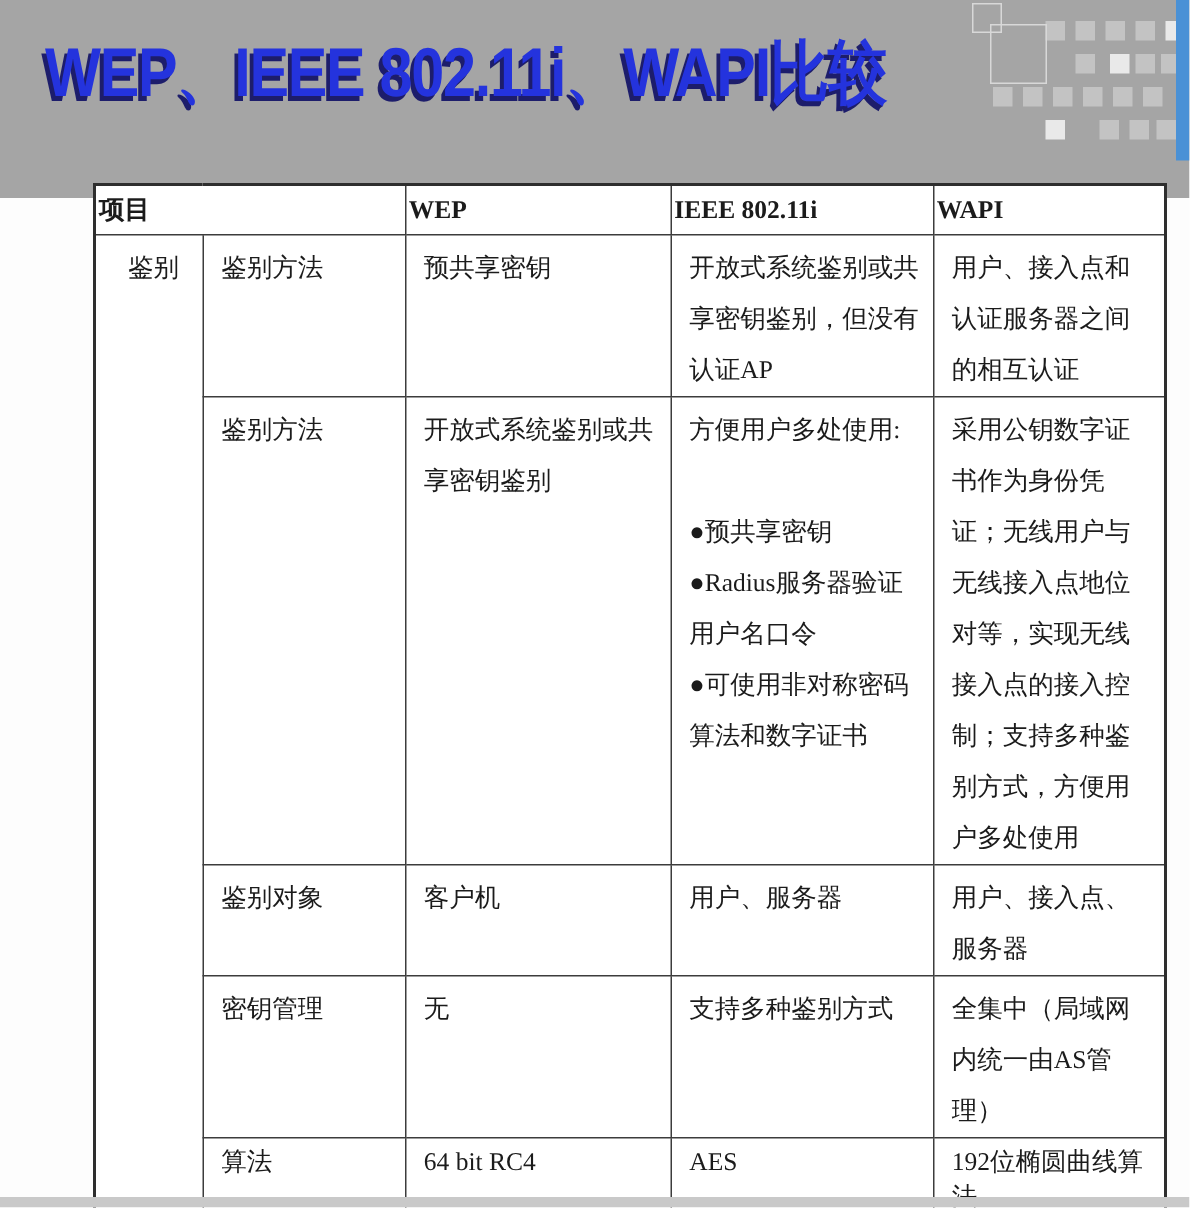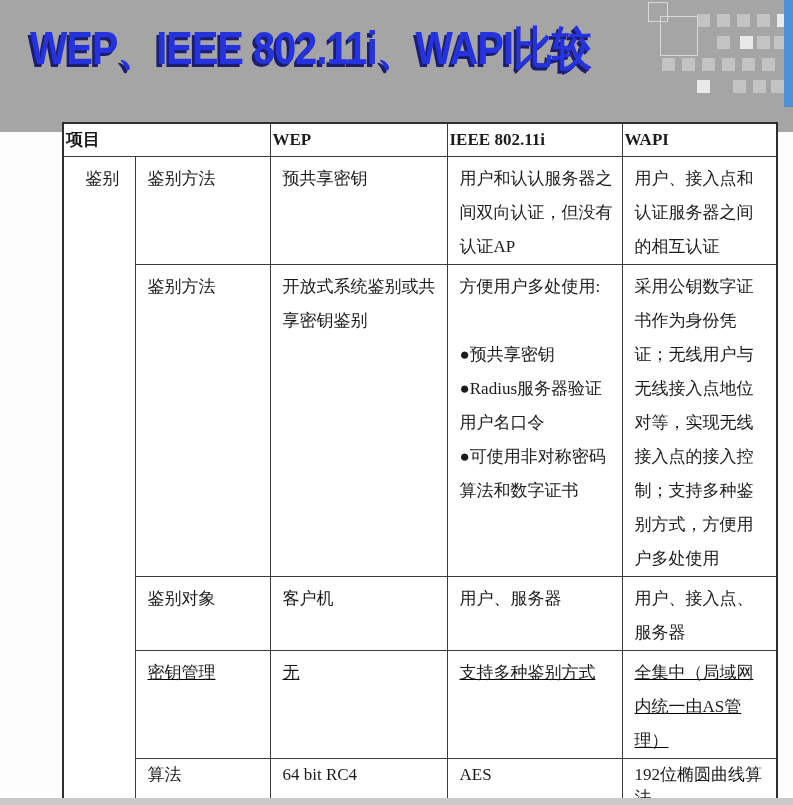--- a/index.html
+++ b/index.html
@@ -52,21 +52,21 @@
     vertical-align:middle;text-align:left;font-weight:bold;
     padding:2px 2px 2px 2px;line-height:1.3;white-space:nowrap;
   }
   td.group-cell{
     vertical-align:middle;text-align:center;padding:0;line-height:1.5;
   }
   tr.r-h{height:33px;}
   tr.r1{height:100px;}
   tr.r2{height:285px;}
   tr.r3{height:67px;padding-left:28px;}
-  tr.r4{height:68px;text-decoration:underline;}
+  tr.r4{height:68px;}
   tr.r5{height:33px;}
   tr.r5 td,tr.r7 td{line-height:1.4;padding-top:4px;}
   tr.r2 td.cell-data{line-height:2.0;}
   
   .bottom-band{
     position:absolute;left:0;bottom:0;width:793px;height:7px;
     background:#c9c9c9;
   }
 </style>
 </head>
@@ -112,21 +112,21 @@
     <tr class="r-h">
       <td colspan="2">项目</td>
       <td>WEP</td>
       <td>IEEE 802.11i</td>
       <td>WAPI</td>
     </tr>
     <tr class="r1">
       <td class="group-cell" rowspan="5">鉴别</td>
       <td>鉴别方法</td>
       <td class="cell-data">预共享密钥</td>
-      <td class="cell-data">用户和认认服务器之间双向认证，但没有认证AP</td>
+      <td class="cell-data">开放式系统鉴别或共享密钥鉴别，但没有认证AP</td>
       <td class="cell-data">用户、接入点和认证服务器之间的相互认证</td>
     </tr>
     <tr class="r2">
       <td>鉴别方法</td>
       <td class="cell-data">开放式系统鉴别或共享密钥鉴别</td>
       <td class="cell-data">方便用户多处使用:
 
 ●预共享密钥
 ●Radius服务器验证用户名口令
 ●可使用非对称密码算法和数字证书</td>

